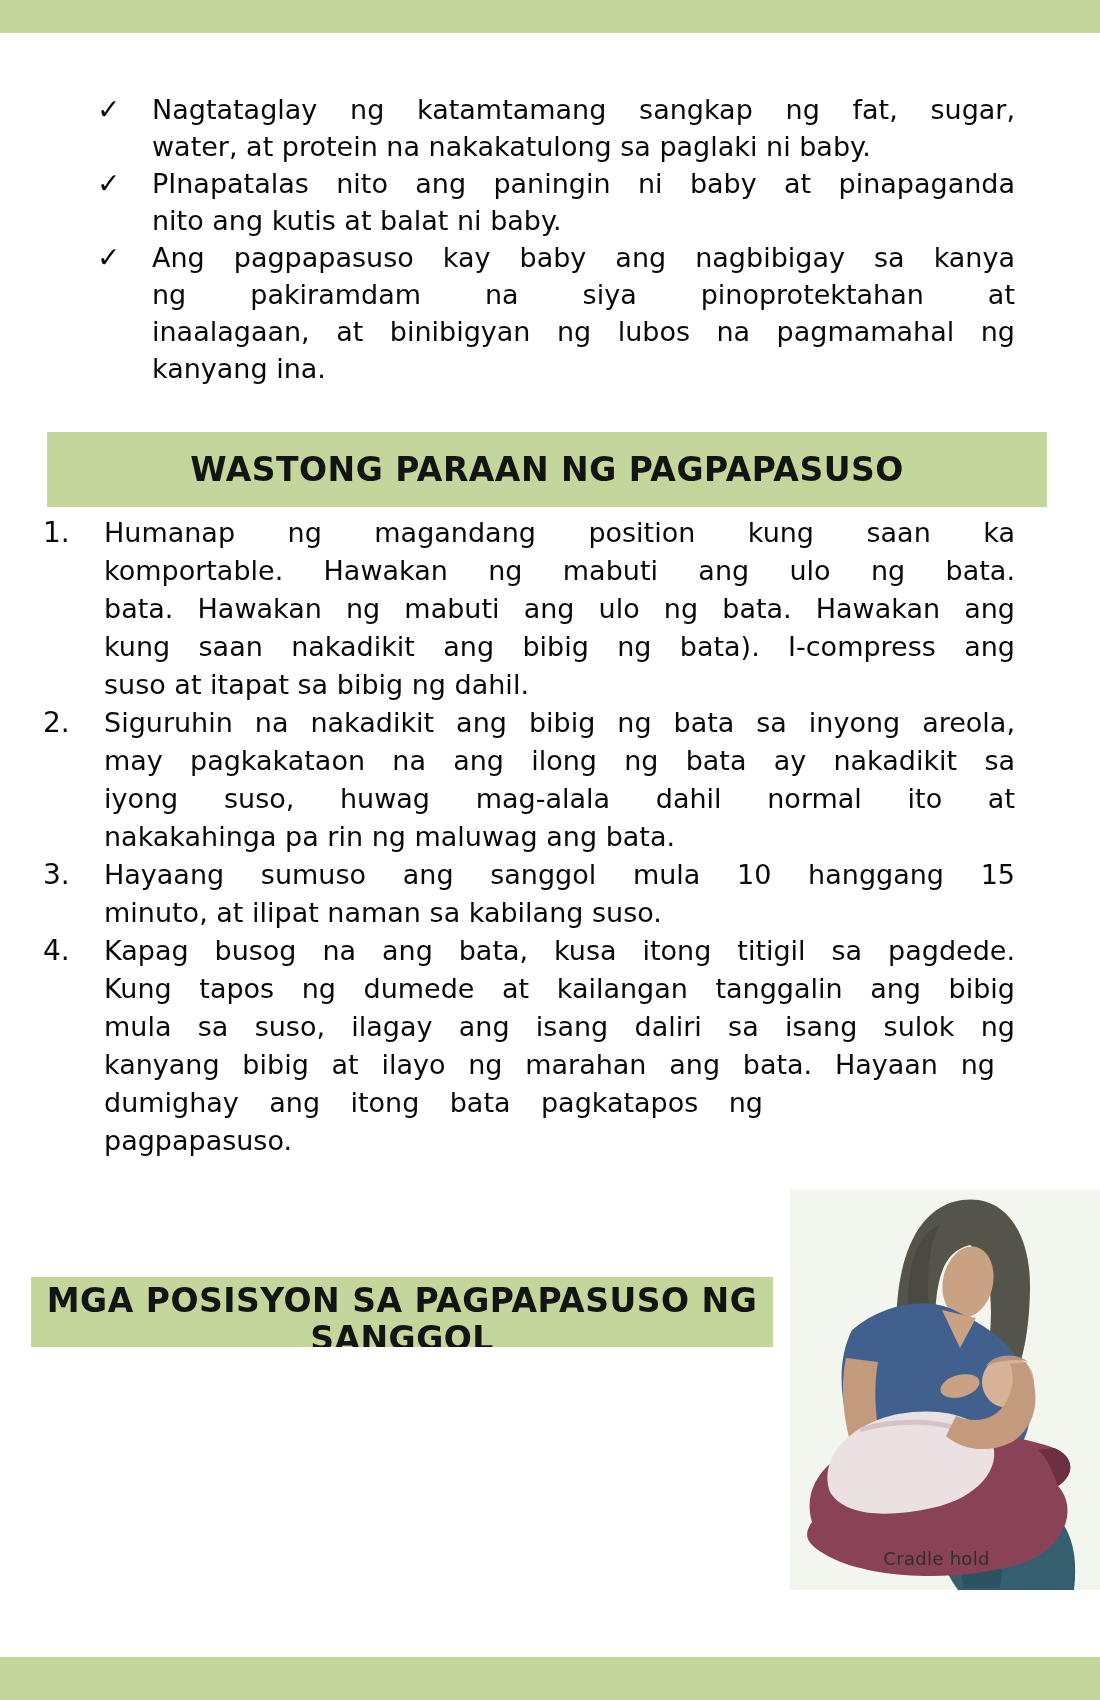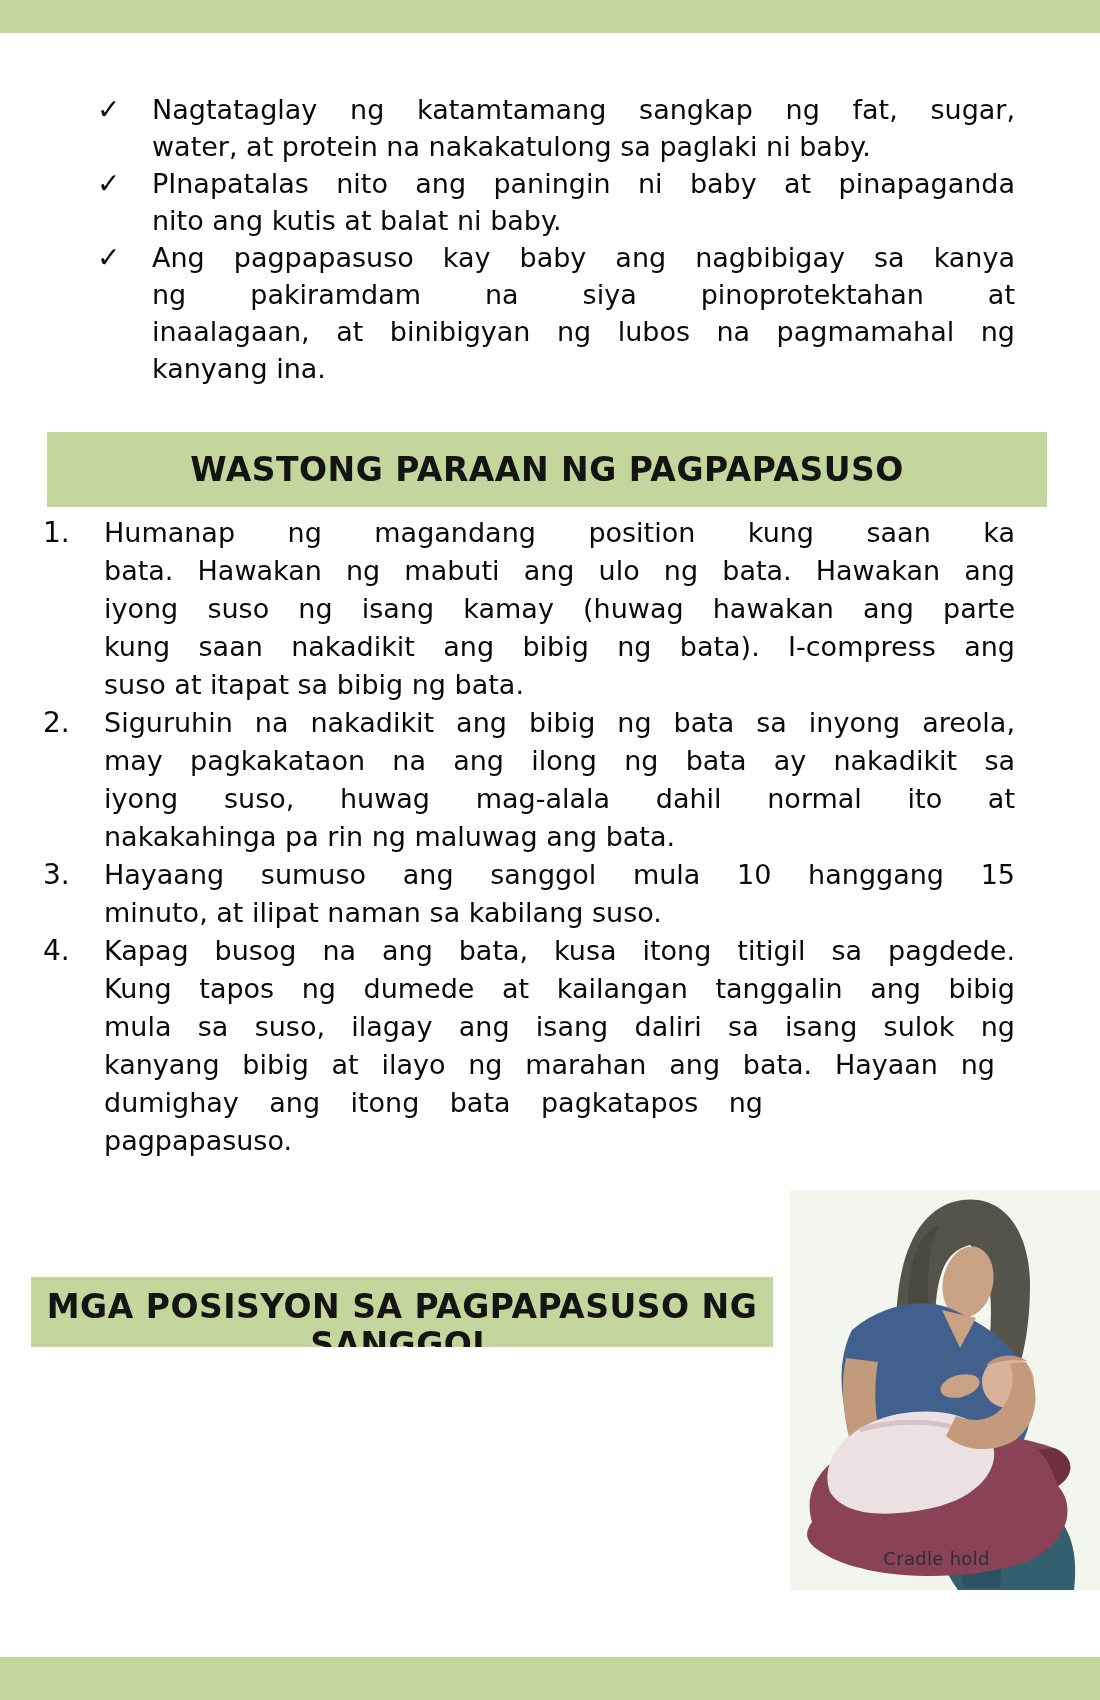--- a/index.html
+++ b/index.html
@@ -21,21 +21,21 @@
   .jl{white-space:normal;text-align:justify;text-align-last:justify;-moz-text-align-last:justify;}
   .ll{white-space:normal;text-align:left;text-align-last:left;}
 
   
   #band1{position:absolute;left:47px;top:432px;width:1000px;height:75px;background:#c3d69b;
          display:flex;align-items:center;justify-content:center;}
   #band1 .h-text{font-size:33px;font-weight:bold;letter-spacing:.5px;color:#141414;}
   #band2{position:absolute;left:31px;top:1277px;width:742px;height:70px;background:#c3d69b;
          overflow:hidden;text-align:center;}
   #band2 .h-text{font-size:33px;font-weight:bold;letter-spacing:.5px;color:#141414;line-height:38px;}
-  #band2 .h-wrap{padding-top:11px;}
+  #band2 .h-wrap{padding-top:5px;}
 
   
   #steps{position:absolute;top:514px;left:0;width:1100px;}
   .step{display:flex;align-items:flex-start;}
   .s-num{width:61px;margin-left:43px;font-size:28px;line-height:38px;flex:0 0 auto;}
   .s-text{width:911px;flex:0 0 auto;}
   .s-text .line{line-height:38px;}
   .w4{width:891px;}
   .w5{width:659px;}
 
@@ -83,24 +83,24 @@
 <div id="band1">
   <div class="h-text">WASTONG PARAAN NG PAGPAPASUSO</div>
 </div>
 
 <div id="steps">
 
   <div class="step">
     <div class="s-num">1.</div>
     <div class="s-text">
       <div class="line jl">Humanap ng magandang position kung saan ka</div>
+      <div class="line jl">komportable. Hawakan ng mabuti ang ulo ng bata.</div>
       <div class="line jl">bata. Hawakan ng mabuti ang ulo ng bata. Hawakan ang</div>
-      <div class="line jl">iyong suso ng isang kamay (huwag hawakan ang parte</div>
       <div class="line jl">kung saan nakadikit ang bibig ng bata). I-compress ang</div>
-      <div class="line ll">suso at itapat sa bibig ng bata.</div>
+      <div class="line ll">suso at itapat sa bibig ng dahil.</div>
     </div>
   </div>
 
   <div class="step">
     <div class="s-num">2.</div>
     <div class="s-text">
       <div class="line jl">Siguruhin na nakadikit ang bibig ng bata sa inyong areola,</div>
       <div class="line jl">may pagkakataon na ang ilong ng bata ay nakadikit sa</div>
       <div class="line jl">iyong suso, huwag mag-alala dahil normal ito at</div>
       <div class="line ll">nakakahinga pa rin ng maluwag ang bata.</div>

